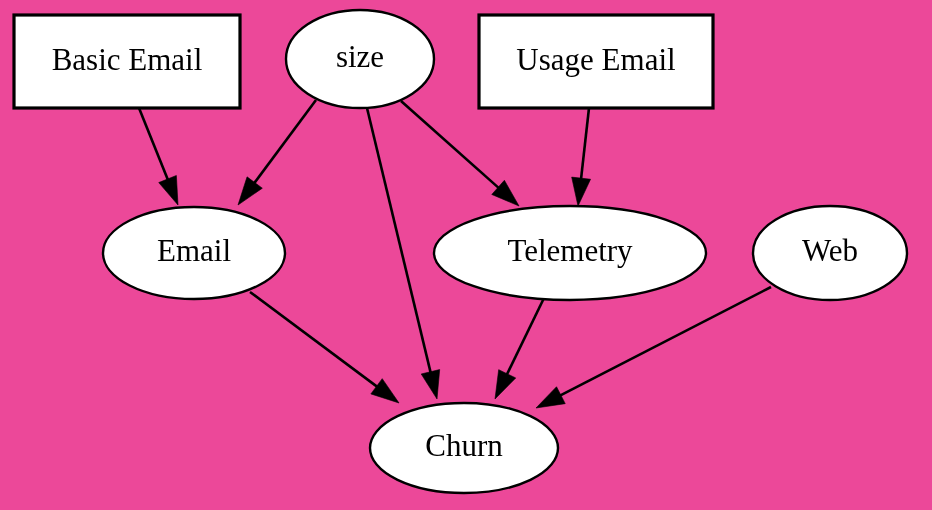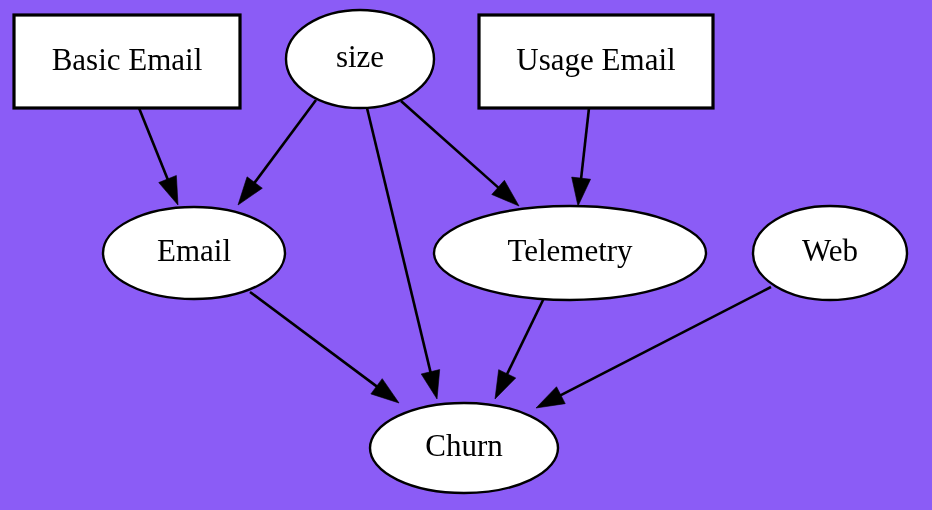--- a/index.html
+++ b/index.html
@@ -10,21 +10,21 @@
   body {
     width: 932px;
     height: 510px;
     overflow: hidden;
     font-family: "Liberation Serif", "DejaVu Serif", serif;
   }
   #graph-canvas {
     position: relative;
     width: 932px;
     height: 510px;
-    background: #8b5cf6;
+    background: #ec4899;
   }
   #graph-svg {
     position: absolute;
     top: 0;
     left: 0;
     width: 932px;
     height: 510px;
     display: block;
   }
   .node-shape {

